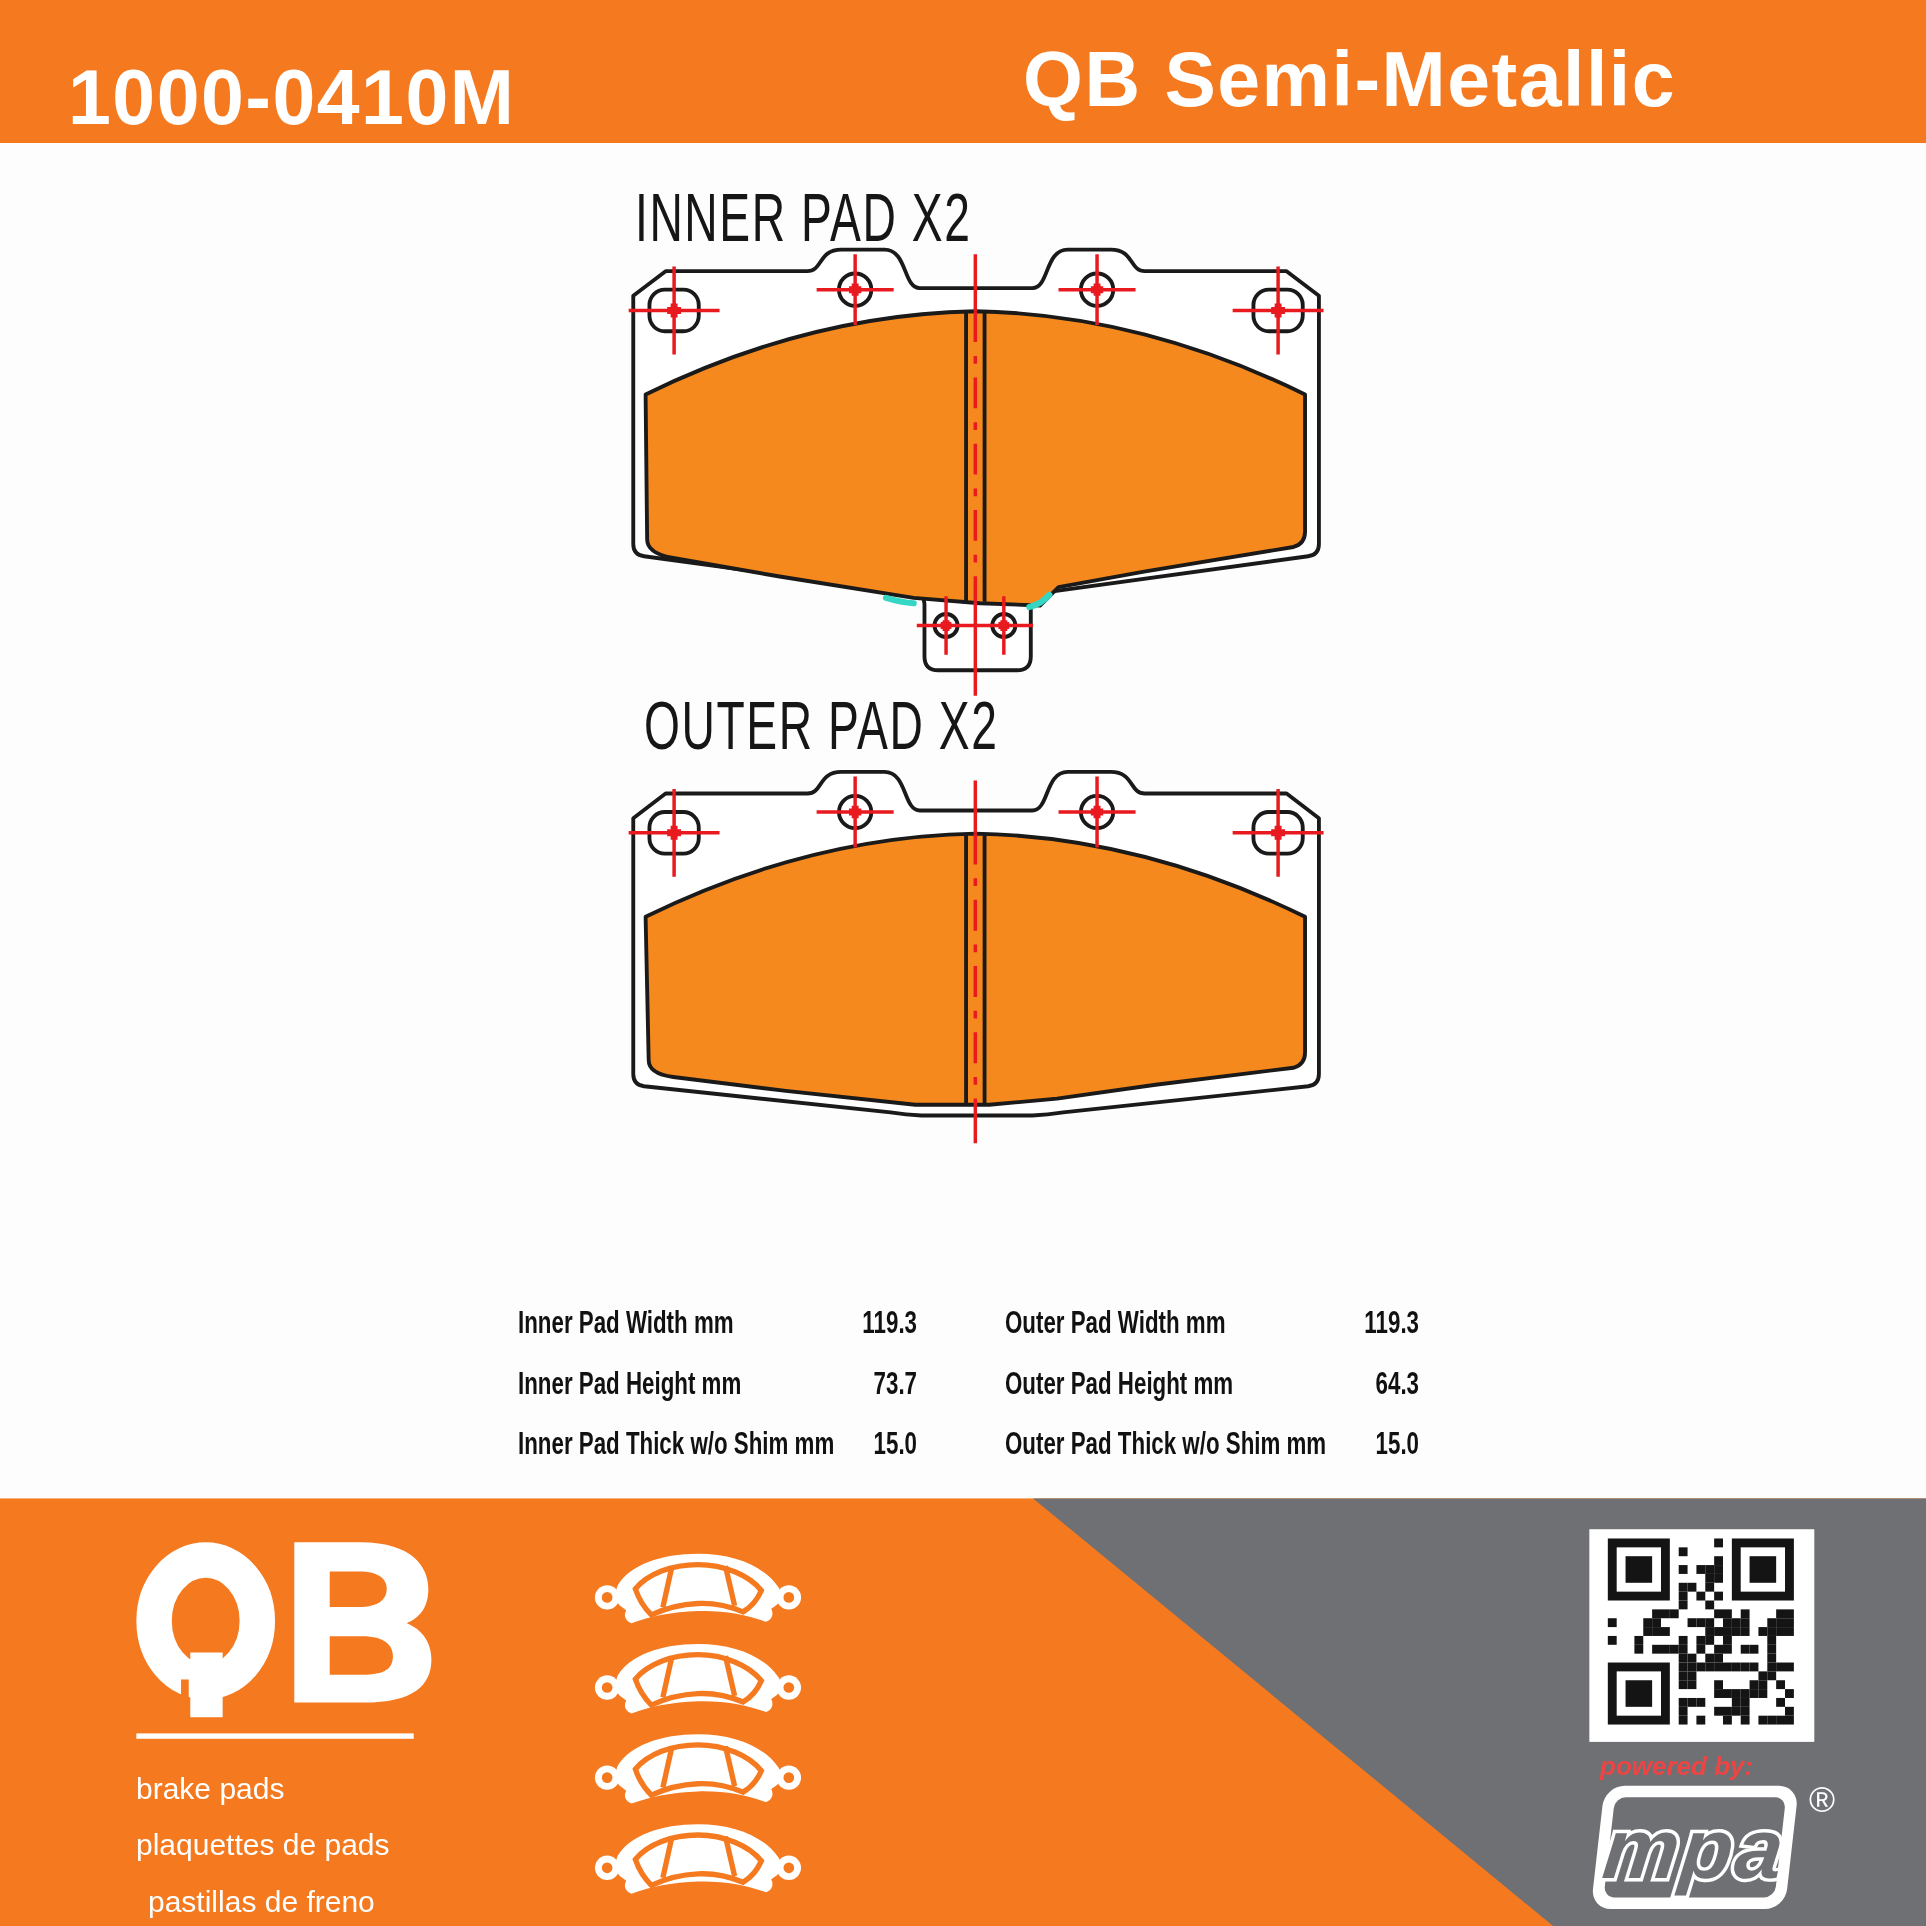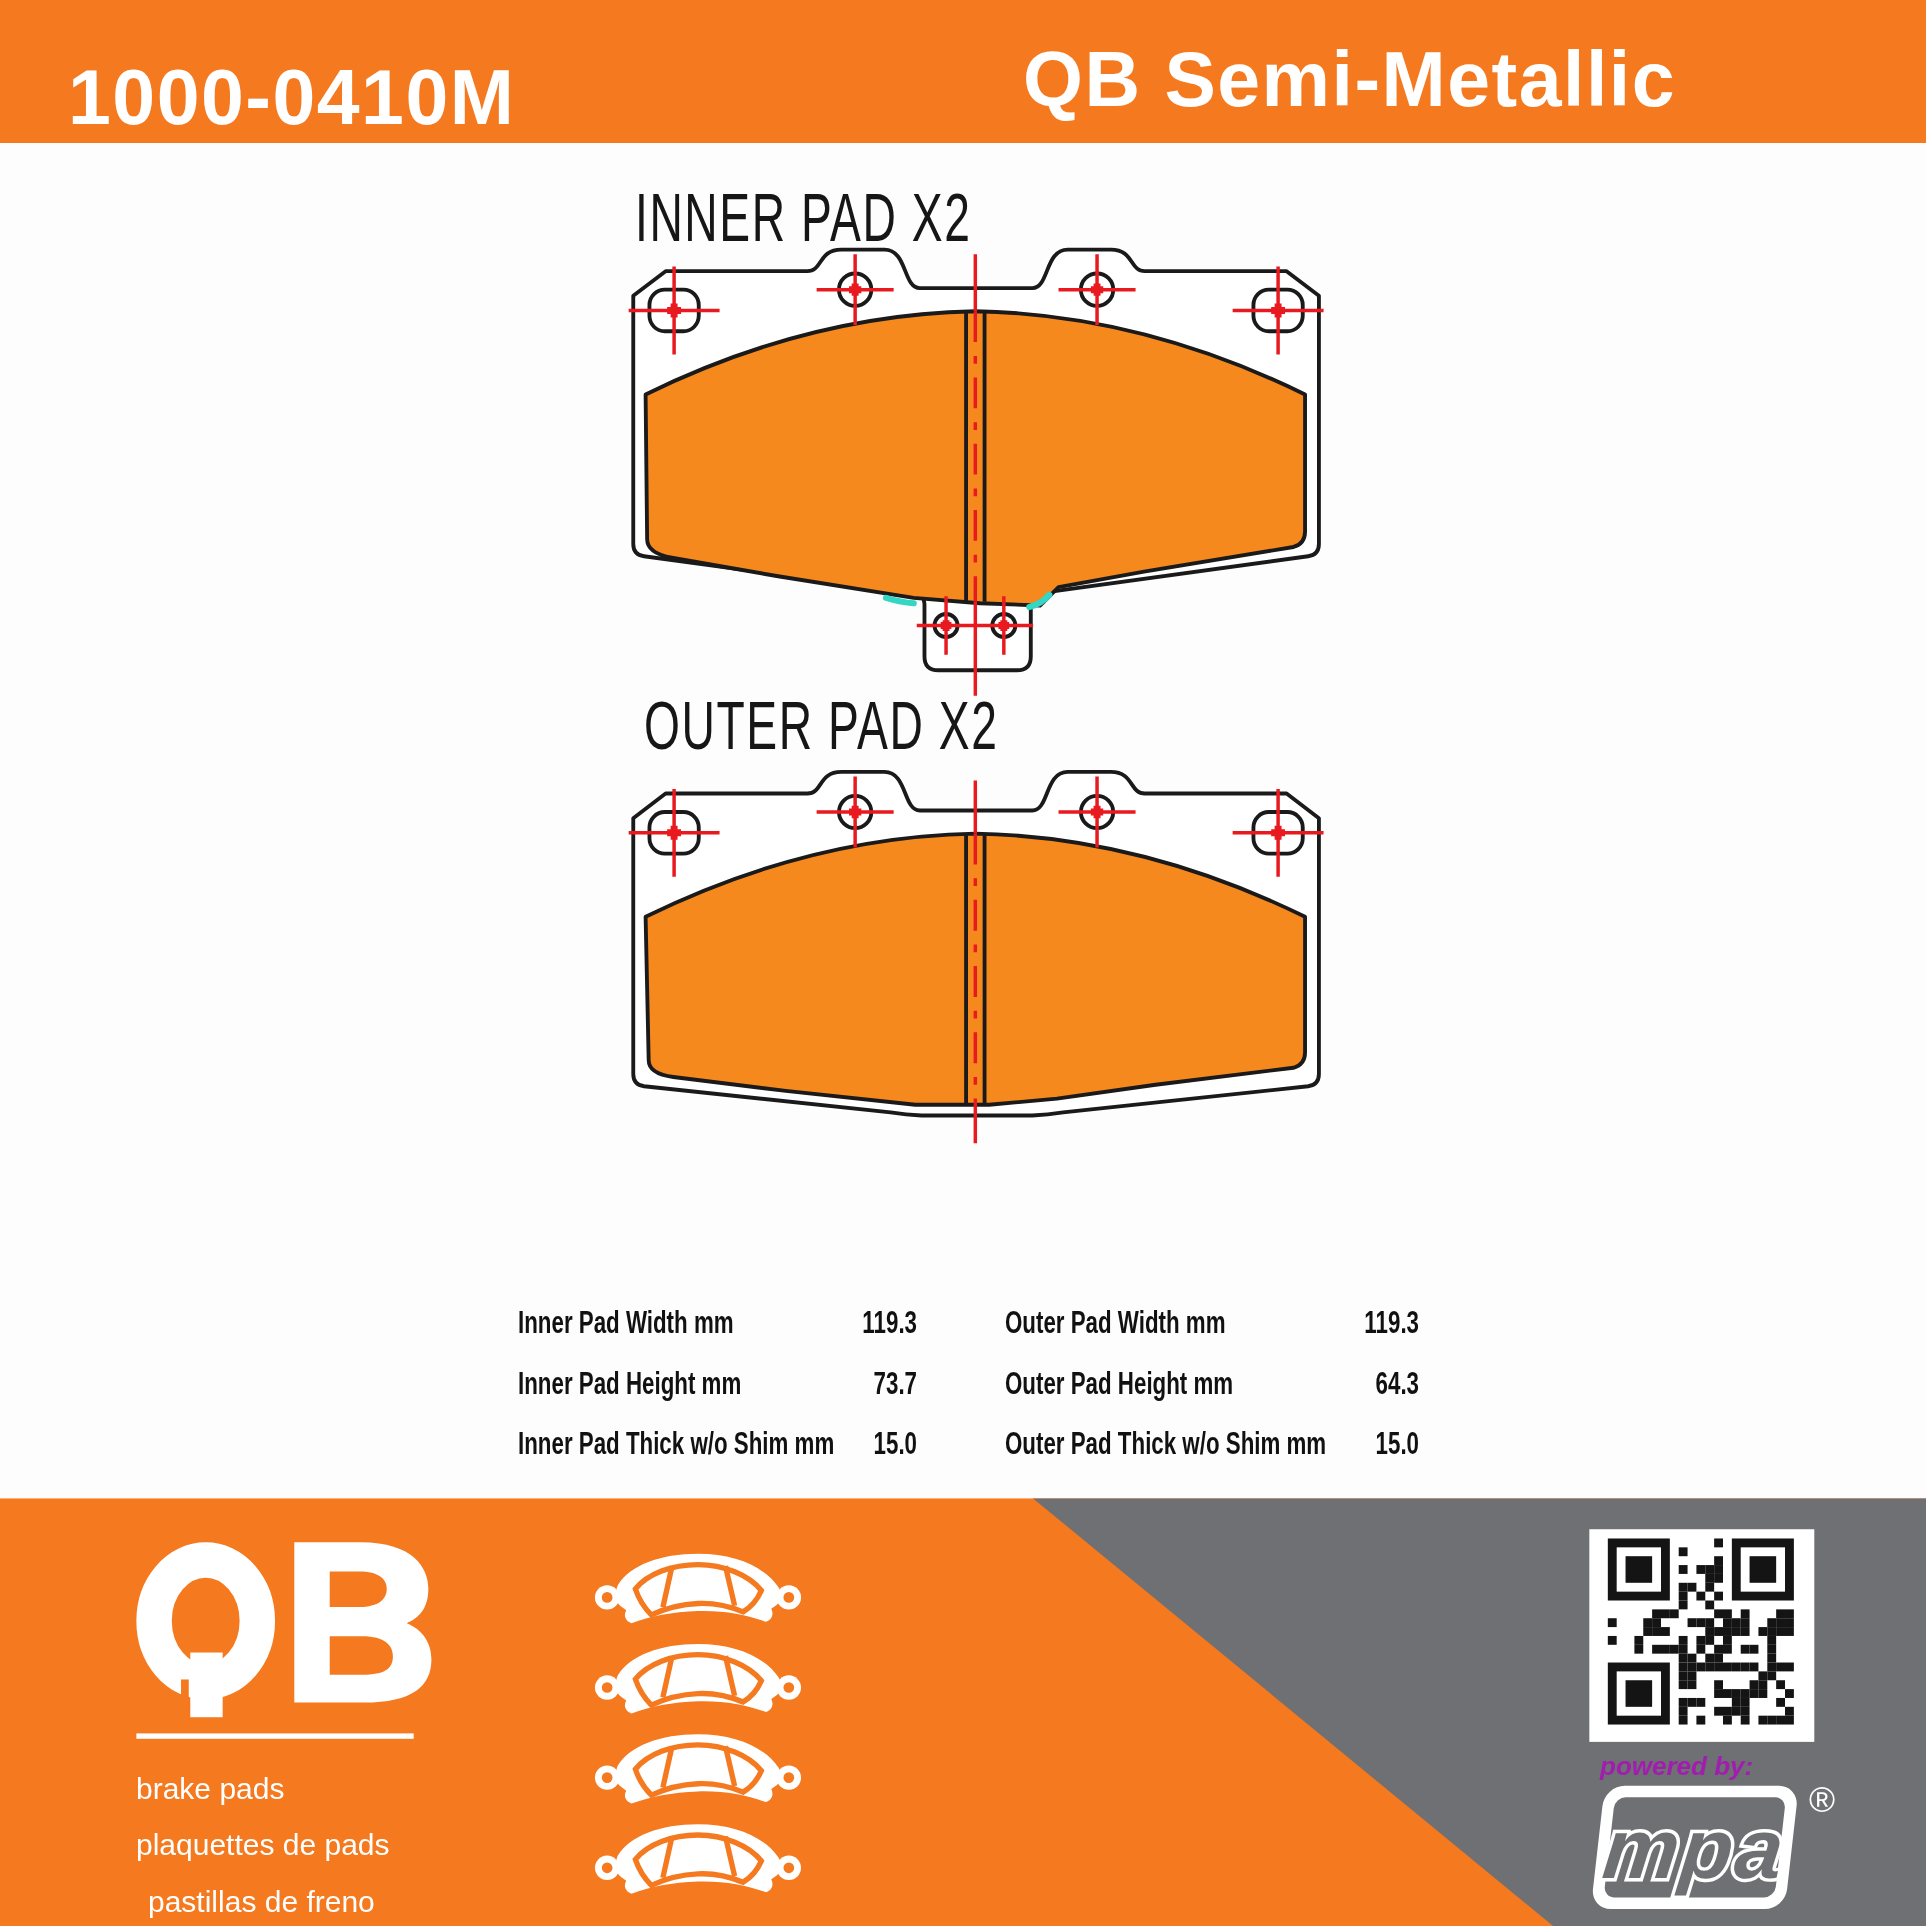--- a/index.html
+++ b/index.html
@@ -12,21 +12,21 @@
   .hdr-txt{color:#fff;font-weight:700;font-size:77px;line-height:143px;letter-spacing:1.5px;}
   
   .diag-title{color:#161616;font-size:68px;font-weight:400;line-height:68px;
               transform:scaleX(0.68);transform-origin:left top;letter-spacing:2.3px;}
   
   .spec{font-size:31px;font-weight:700;color:#111;line-height:35px;
         transform:scaleX(0.72);transform-origin:left top;}
   .spec.val{transform-origin:right top;text-align:right;width:154px;}
   
   .tagline{color:#fff;font-size:30px;line-height:40px;font-weight:400;}
-  .powered{color:#a21caf;font-size:26px;font-weight:700;font-style:italic;}
+  .powered{color:#ef4444;font-size:26px;font-weight:700;font-style:italic;}
   
   .plate{fill:#ffffff;stroke:#1a1a1a;stroke-width:5;stroke-linejoin:round;}
   .pad{fill:var(--pad-orange);stroke:#1a1a1a;stroke-width:5;stroke-linejoin:round;}
   .hole{fill:#ffffff;stroke:#1a1a1a;stroke-width:5;}
   .slot{stroke:#1a1a1a;stroke-width:5;fill:none;}
   .red{stroke:var(--red);stroke-width:4.5;fill:none;}
   .redp{stroke:var(--red);stroke-width:9;fill:none;}
   .redd{stroke:var(--red);stroke-width:4.5;fill:none;stroke-dasharray:40 18 10 18;}
   .teal{stroke:var(--teal);stroke-width:8;fill:none;stroke-linecap:round;}
   .orng{fill:var(--orange);}

